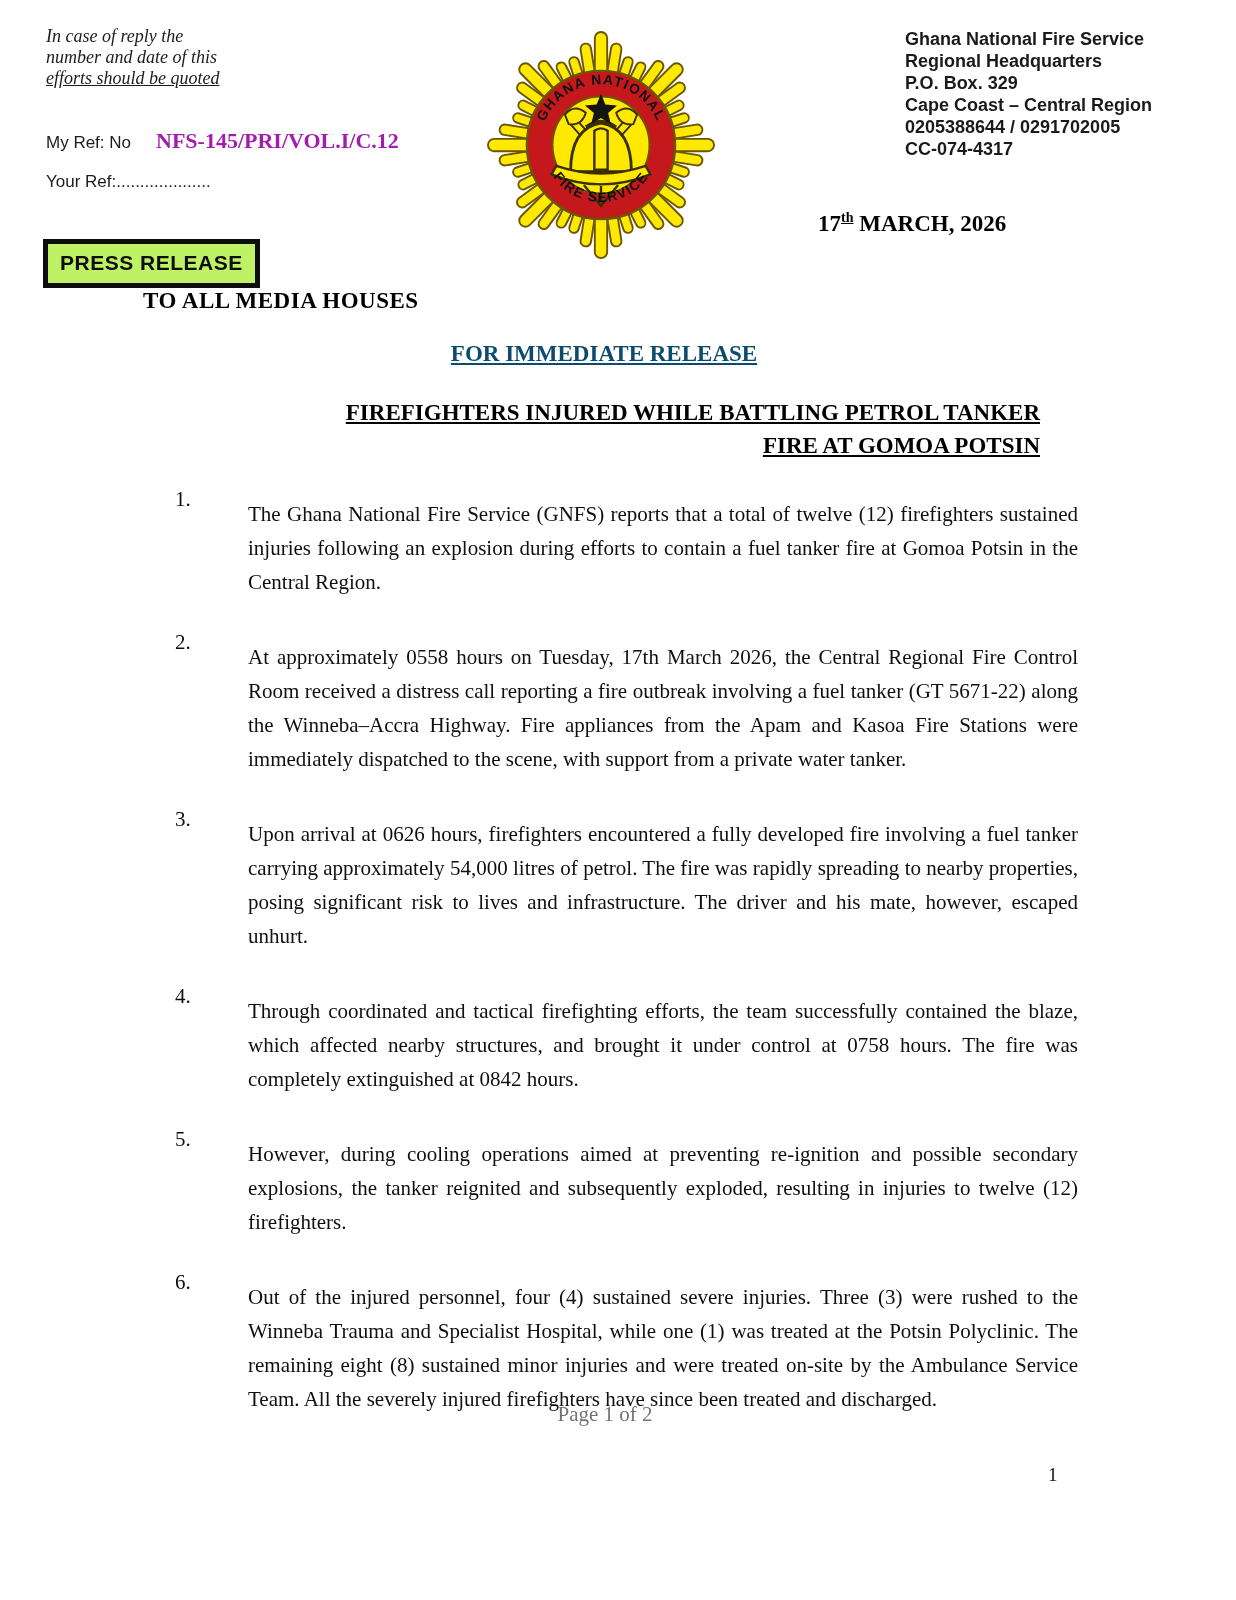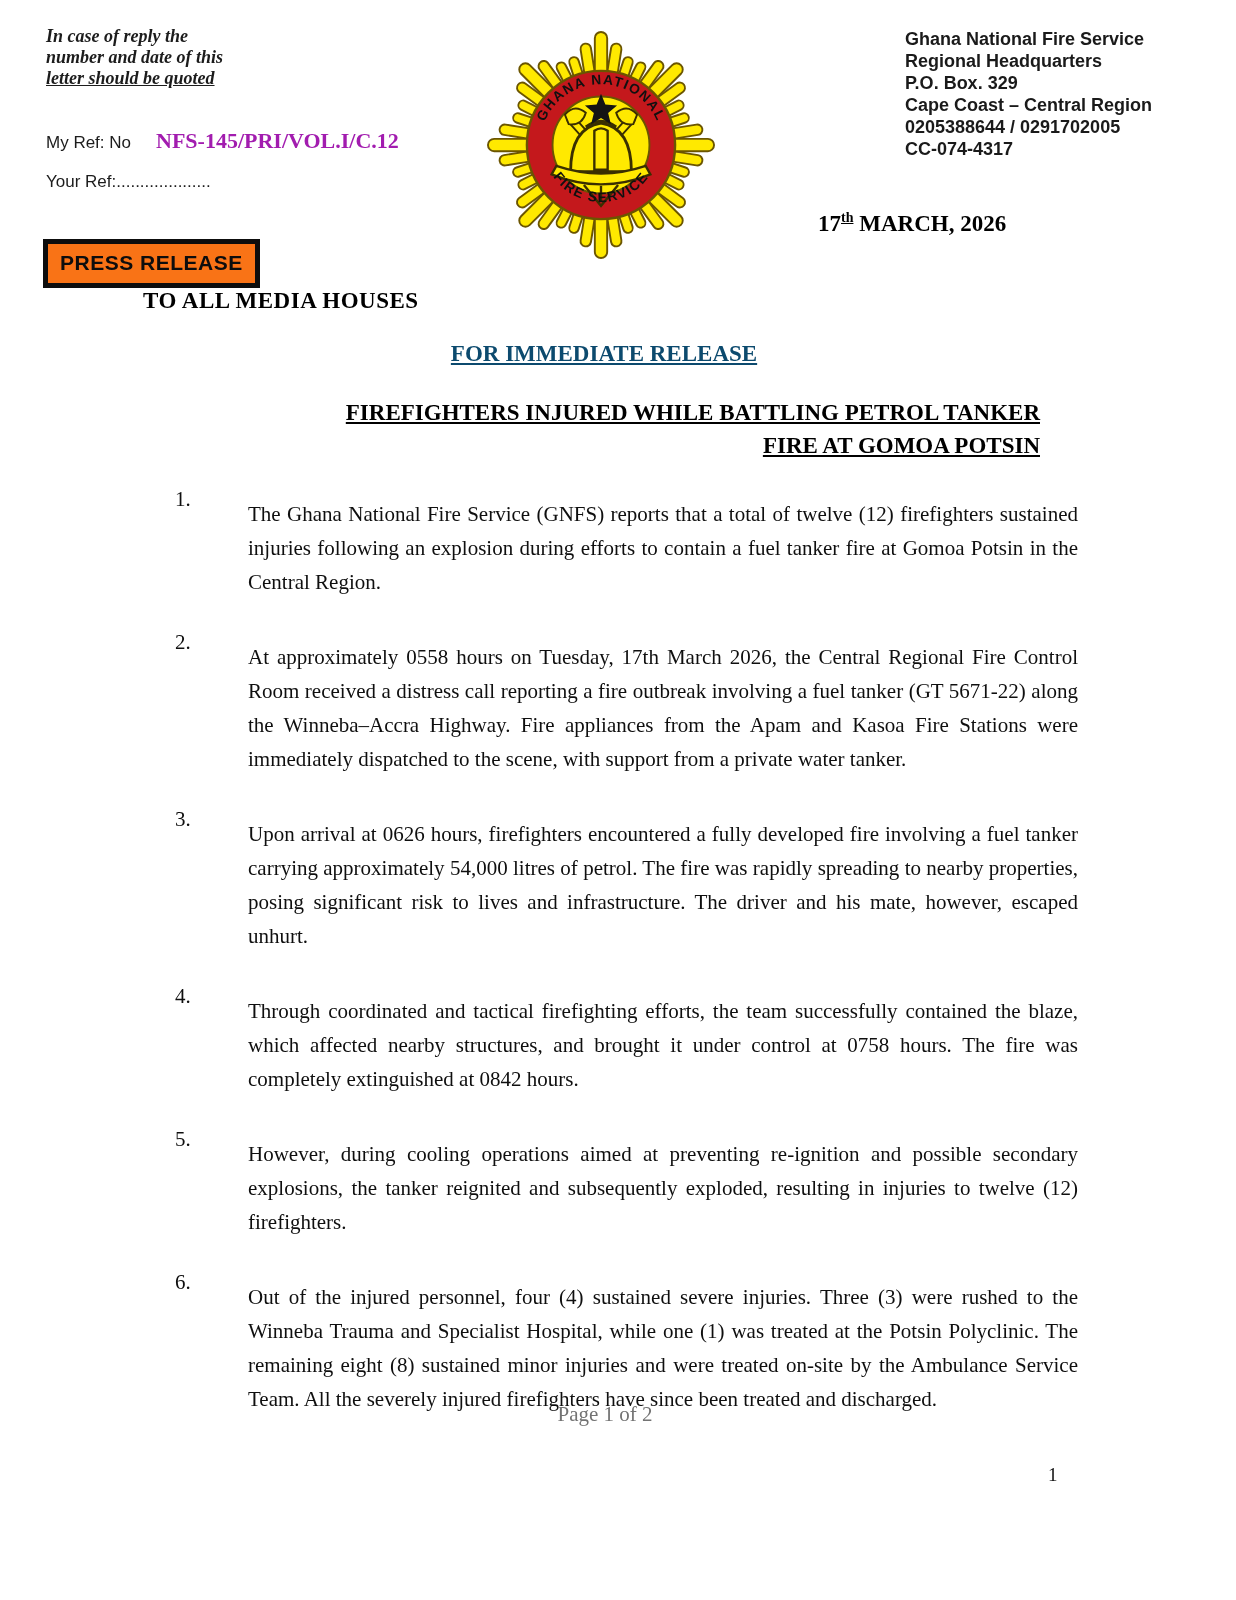--- a/index.html
+++ b/index.html
@@ -10,21 +10,21 @@
     color:#111;
     position:relative;
     overflow:hidden;
   }
   .page{position:absolute;inset:0;}
 
   
   .reply-note{
     position:absolute;left:46px;top:26px;width:220px;
     font-family:"Liberation Serif", serif;
-    font-style:italic;font-weight:bold;
+    font-style:italic;font-weight:normal;
     font-size:18px;line-height:21px;color:#1c1c1c;
   }
   .reply-note .u{text-decoration:underline;}
 
   .myref{
     position:absolute;left:46px;top:128px;
     font-family:"Liberation Sans", sans-serif;
     font-size:17px;color:#1c1c1c;white-space:nowrap;
   }
   .myref .ref-value{
@@ -48,21 +48,21 @@
     position:absolute;left:818px;top:211px;
     font-weight:bold;font-size:23px;color:#000;white-space:nowrap;
   }
   .letter-date sup{font-size:14px;vertical-align:super;line-height:0;text-decoration:underline;}
 
   
   .press-box{
     position:absolute;left:43px;top:239px;
     border:5px solid #0d0d0d;
     padding:7px 12px 8px 12px;
-    background:#f97316;
+    background:#bef264;
   }
   .press-box span{
     font-family:"Liberation Sans", sans-serif;
     font-weight:bold;font-size:21px;letter-spacing:.5px;color:#0d0d0d;
     white-space:nowrap;
   }
 
   .addressee{
     position:absolute;left:143px;top:288px;
     font-weight:bold;font-size:23px;letter-spacing:.5px;color:#000;
@@ -106,21 +106,21 @@
   .logo svg{display:block;width:100%;height:100%;}
 </style>
 </head>
 <body>
 
 <div class="page">
 
   <div class="reply-note">
     <div>In case of reply the</div>
     <div>number and date of this</div>
-    <div class="u">letter should be quoted</div>
+    <div class="u">efforts should be quoted</div>
   </div>
 
   <div class="myref">
     <span>My Ref: No</span><span class="ref-value">NFS-145/PRI/VOL.I/C.12</span>
   </div>
   <div class="yourref">Your Ref:....................</div>
 
   <div class="logo">
     <svg viewBox="0 0 240 240" xmlns="http://www.w3.org/2000/svg">
       <defs>

